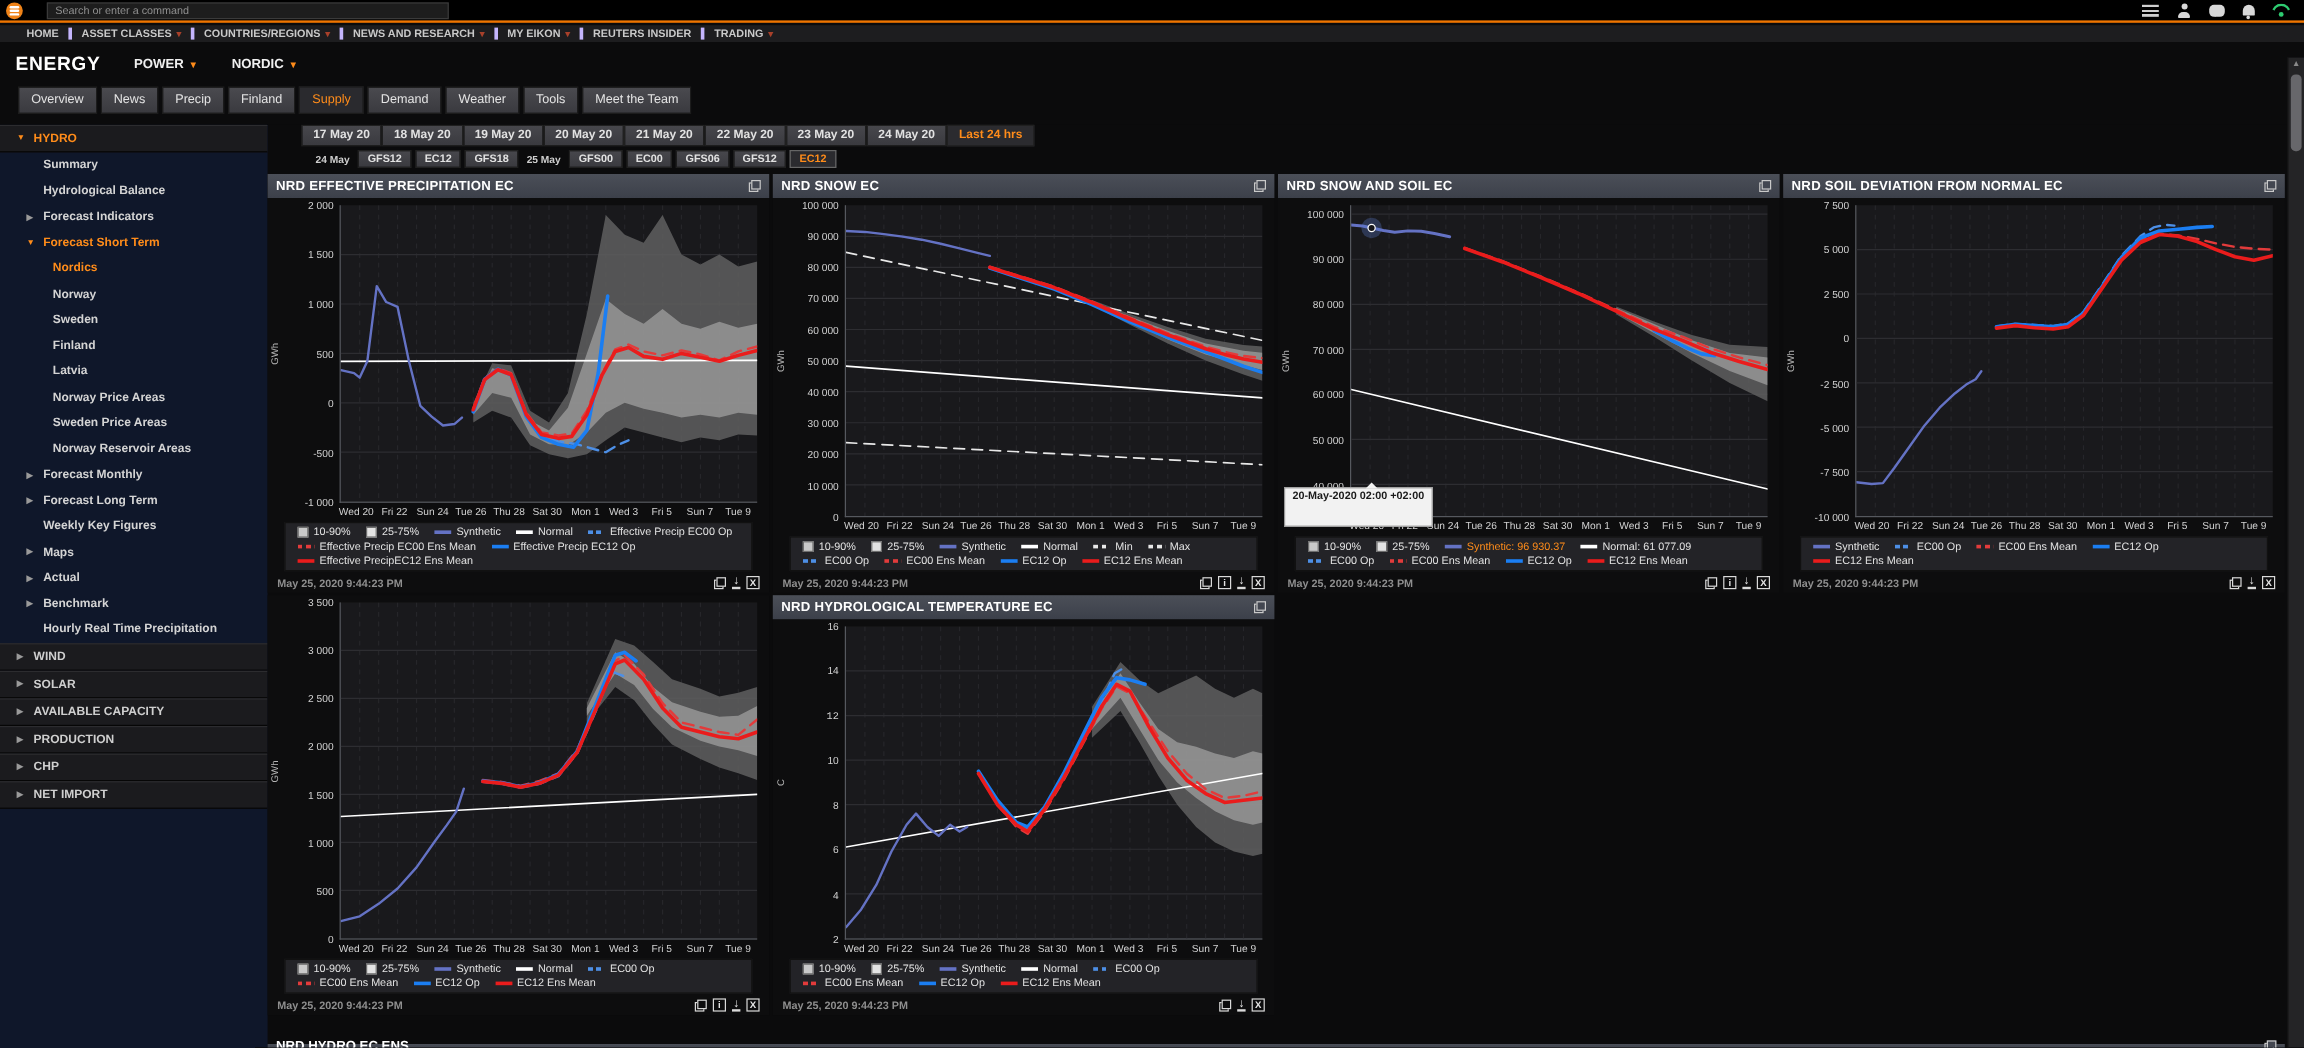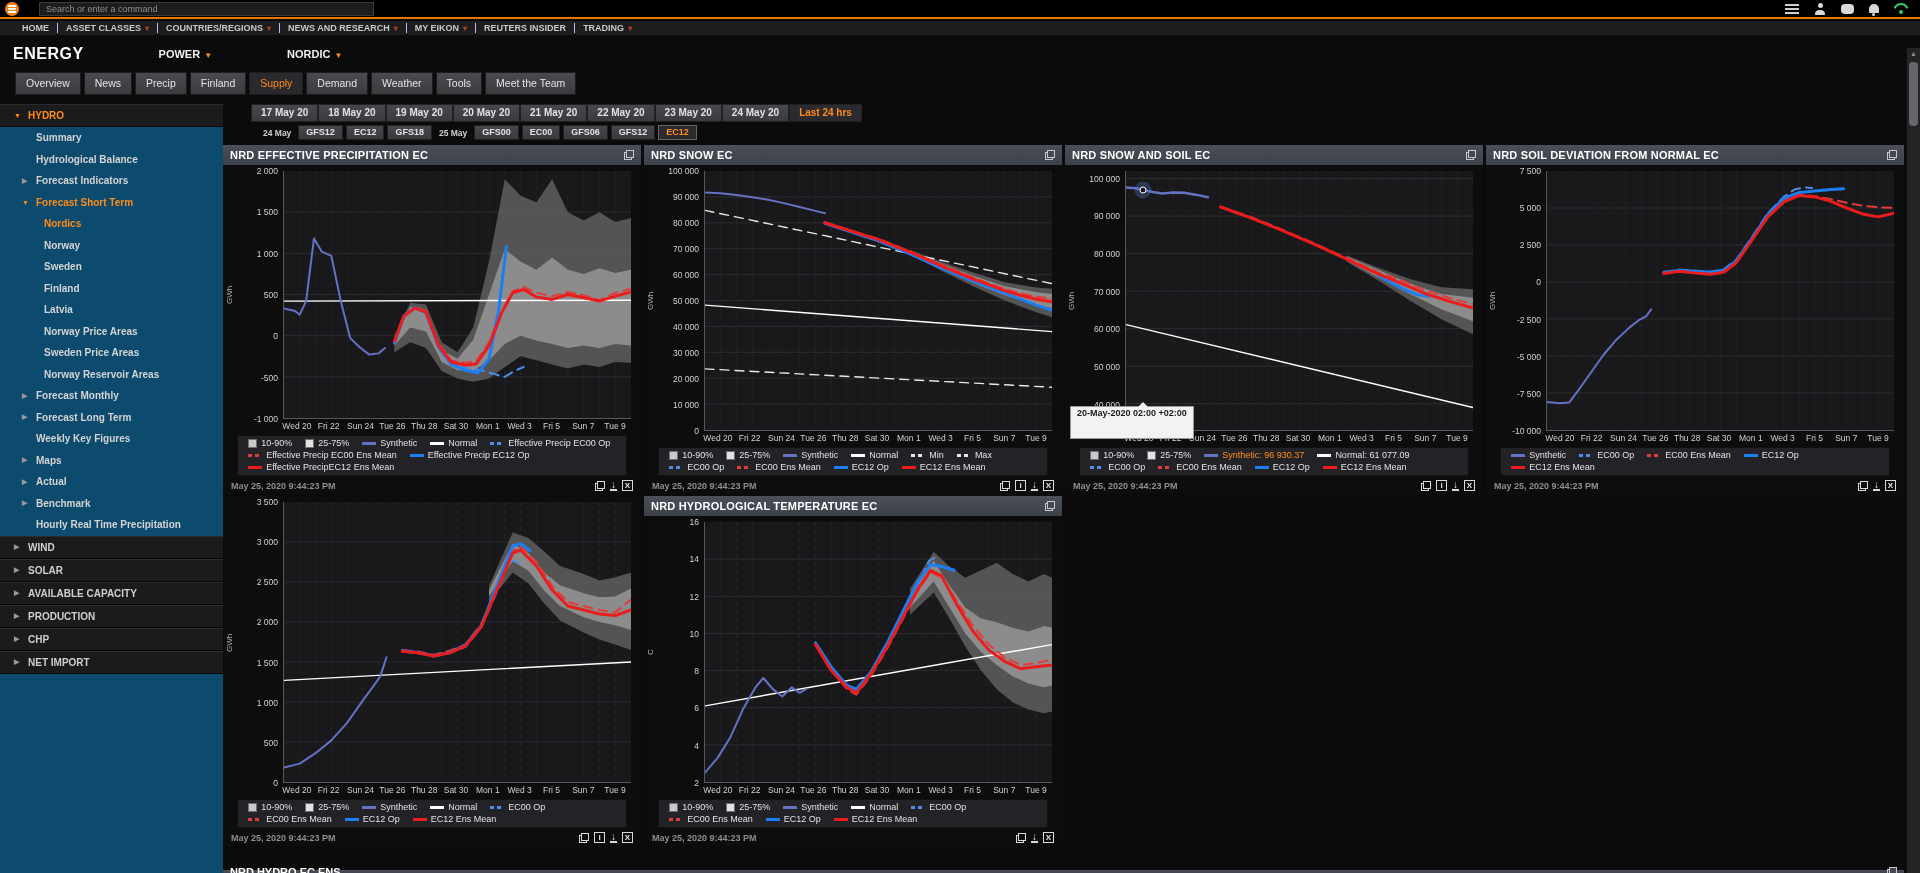--- a/index.html
+++ b/index.html
@@ -26,37 +26,37 @@
   .i-bell::after { content:""; position:absolute; left:3px; bottom:-3px; width:3px; height:3px; border-radius:50%; background:#d8d8d8; }
   .i-wifi { width:14px; height:11px; position:relative; }
   .i-wifi::before { content:""; position:absolute; left:50%; bottom:0; width:4px; height:4px; background:#2ecc71; border-radius:50%; transform:translateX(-50%); }
   .i-wifi::after { content:""; position:absolute; left:50%; top:0; width:12px; height:12px; border:2px solid #2ecc71;
                    border-radius:50%; transform:translateX(-50%); clip-path:polygon(0 0,100% 0,100% 28%,50% 55%,0 28%); }
 
   
   .navbar { position:absolute; left:0; top:21px; width:100%; height:14px; background:#1d1d1f;
             display:flex; align-items:center; padding-left:14px; }
   .nav-item { display:flex; align-items:center; font-size:9px; font-weight:bold; color:#c9c9c9;
-              padding:0 8px; cursor:default; border-right:1px solid #c4b5fd; height:10px; }
+              padding:0 8px; cursor:default; border-right:3px solid #c4b5fd; height:10px; }
   .nav-item:last-child { border-right:none; }
   .nav-caret { color:#a8402a; font-size:8px; margin-left:4px; }
 
   
   .pagehead { position:absolute; left:0; top:35px; width:100%; height:69px; background:#0b0b0c; }
   .titlerow { display:flex; align-items:center; padding:10px 0 0 13px; }
   .app-title { font-size:16px; font-weight:bold; color:#fff; letter-spacing:.5px; }
-  .hmenu { font-size:11px; font-weight:bold; color:#f0f0f0; margin-left:75px; }
+  .hmenu { font-size:11px; font-weight:bold; color:#f0f0f0; margin-left:28px; }
   .hmenu .caret { color:#ff8c1a; font-size:8px; margin-left:4px; }
   .tabsrow { display:flex; gap:3px; padding:9px 0 0 15px; }
   .tab { background:linear-gradient(#4a4a4f,#3a3a3f); border:1px solid #1c1c1c; color:#e4e4e4;
          font-size:10.5px; padding:4px 10px 5px; cursor:pointer; }
   .tab.active { background:#2a2a2e; color:#ff8c1a; }
 
   
-  .sidebar { position:absolute; left:0; top:104px; width:223px; bottom:0; background:#0c4a6e; overflow:hidden; }
+  .sidebar { position:absolute; left:0; top:104px; width:223px; bottom:0; background:#0f172a; overflow:hidden; }
   .sb-item { display:flex; align-items:center; height:21.5px; font-size:10px; font-weight:bold; color:#d4d4d4; cursor:pointer; }
   .sb-item.section { height:23px; background:#1b1b1e; border-top:1px solid #2c2c2f; border-bottom:1px solid #060606; color:#cfcfcf; }
   .sb-arrow { width:14px; margin-left:14px; font-size:7px; color:#9a9a9a; flex:none; }
   .sb-item.lvl1 .sb-arrow { margin-left:22px; }
   .sb-item.lvl2 .sb-arrow { margin-left:30px; }
   .sb-item.orange, .sb-item.orange .sb-arrow, .sb-item.selected { color:#ff8c1a; }
 
   
   .main { position:absolute; left:223px; top:104px; right:16px; bottom:0; }
   .date-row { display:flex; gap:0; margin-left:28px;align-items:center; }
@@ -896,21 +896,21 @@
       <section class="panel">
         <div class="ptitle">
           <span>NRD HYDROLOGICAL TEMPERATURE EC</span>
           <span class="i-pop"></span>
         </div>
         <div class="plotrow">
           <div class="ylab">C</div>
           <div class="ygut">
             <span class="ytick" style="top: 0%;">16</span>
             <span class="ytick" style="top: 14.2857%;">14</span>
-            <span class="ytick" style="top: 28.5714%;">12</span>
+            <span class="ytick" style="top: 28.5714%; font-family: Liberation Mono, monospace;">12</span>
             <span class="ytick" style="top: 42.8571%;">10</span>
             <span class="ytick" style="top: 57.1429%;">8</span>
             <span class="ytick" style="top: 71.4286%;">6</span>
             <span class="ytick" style="top: 85.7143%;">4</span>
             <span class="ytick" style="top: 100%;">2</span>
           </div>
           <div class="plotarea">
             <svg viewBox="0 0 1000 520" preserveAspectRatio="none">
               <line x1="45.45454545454545" y1="0" x2="45.45454545454545" y2="520" stroke="#26262a" stroke-dasharray="4 4" vector-effect="non-scaling-stroke"></line>
               <line x1="90.9090909090909" y1="0" x2="90.9090909090909" y2="520" stroke="#26262a" stroke-dasharray="4 4" vector-effect="non-scaling-stroke"></line>

